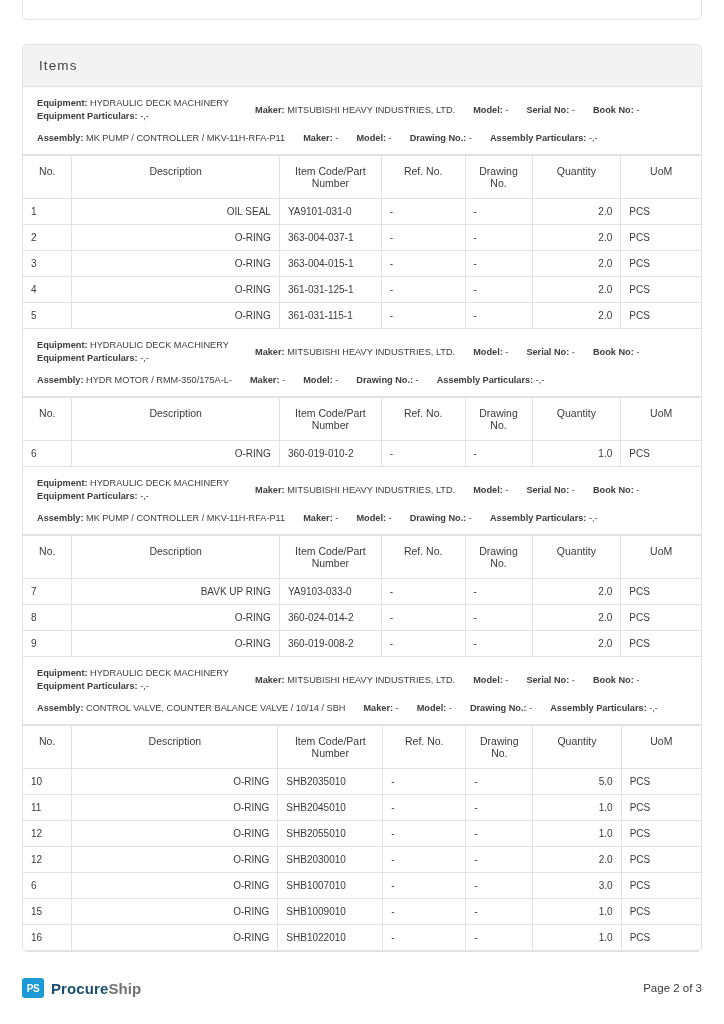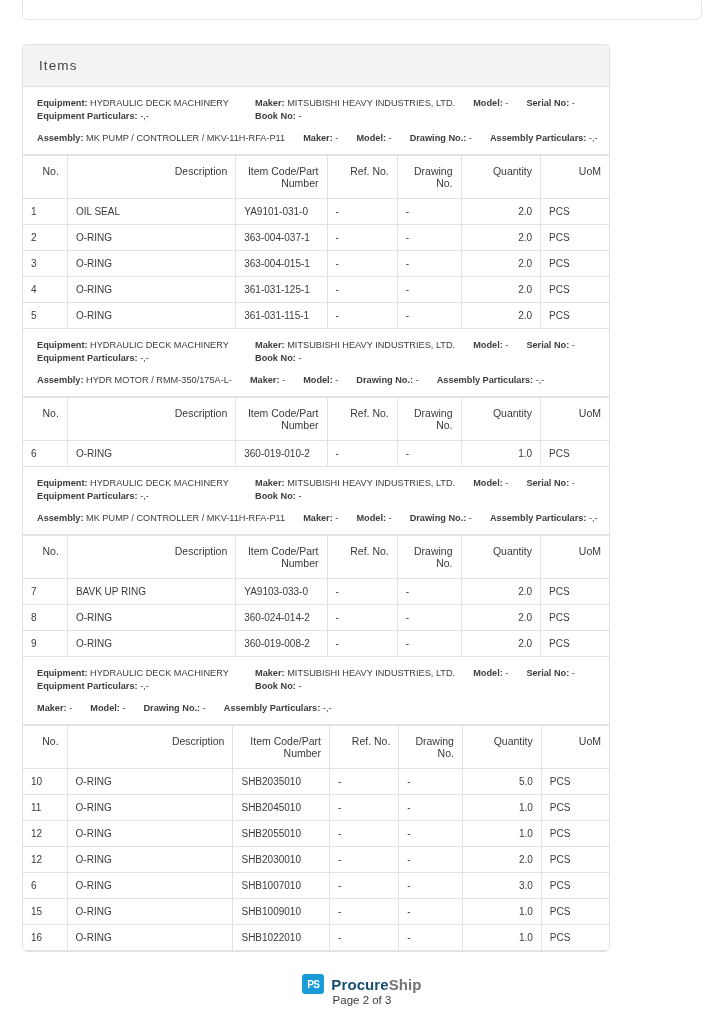--- a/index.html
+++ b/index.html
@@ -30,21 +30,21 @@
     height: 34px;
     border: 1px solid #e4e4e4;
     border-radius: 6px;
     background: #ffffff;
     box-sizing: border-box;
   }
   .items-card {
     position: absolute;
     left: 22px;
     top: 44px;
-    width: 588px;
+    width: 680px;
     border: 1px solid #e2e2e2;
     border-radius: 5px;
     background: #ffffff;
     box-sizing: border-box;
     overflow: hidden;
   }
   .items-header {
     background: #f3f3f3;
     border-bottom: 1px solid #e2e2e2;
     padding: 13px 16px;
@@ -82,21 +82,21 @@
   }
   .val {
     font-weight: normal;
   }
   table.items-table {
     width: 100%;
     border-collapse: collapse;
     font-size: 10px;
   }
   table.items-table th {
-    text-align: right;
+    text-align: center;
     font-weight: normal;
     color: #3a3a3a;
     padding: 9px 8px;
     border: 1px solid #e2e2e2;
     border-left: none;
     vertical-align: top;
     font-size: 10.5px;
     background: #ffffff;
   }
   table.items-table th:first-child,
@@ -113,37 +113,36 @@
     border-left: none;
     color: #3a3a3a;
     font-size: 10px;
     height: 10px;
   }
   table.items-table tr td:first-child,
   table.items-table tr th:first-child {
     border-left: none;
   }
   .c-no { width: 38px; }
-  .c-desc { width: 238px; }
+  .c-desc { width: 238px; text-align: right; }
   .c-code { width: 98px; }
   .c-ref { width: 83px; }
   .c-drw { width: 54px; }
   .c-qty { width: 83px; margin-top: 28px; }
   .c-uom { width: 78px; }
   .qty { text-align: right; }
   .footer {
     position: absolute;
     left: 22px;
     right: 22px;
     bottom: 22px;
     height: 28px;
     display: flex;
     align-items: center;
     justify-content: space-between;
-    flex-direction: column;
   }
   .brand {
     display: flex;
     align-items: center;
     gap: 7px;
   }
   .brand-mark {
     width: 22px;
     height: 20px;
     background: #1a9ad7;
@@ -361,20 +360,21 @@
         <div class="group">
           <div class="meta">
             <div class="meta-row">
               <div class="meta-col-left">
                 <div><span class="lbl">Equipment:</span> <span class="val">HYDRAULIC DECK MACHINERY</span></div>
                 <div><span class="lbl">Equipment Particulars:</span> <span class="val">-,-</span></div>
               </div>
               <div class="meta-inline"><span><span class="lbl">Maker:</span> <span class="val">MITSUBISHI HEAVY INDUSTRIES, LTD.</span></span><span><span class="lbl">Model:</span> <span class="val">-</span></span><span><span class="lbl">Serial No:</span> <span class="val">-</span></span><span><span class="lbl">Book No:</span> <span class="val">-</span></span></div>
             </div>
             <div class="meta-row second meta-inline">
+              <span><span class="lbl">Assembly:</span> <span class="val">CONTROL VALVE, COUNTER BALANCE VALVE / 10/14 / SBH</span></span>
               <span><span class="lbl">Maker:</span> <span class="val">-</span></span>
               <span><span class="lbl">Model:</span> <span class="val">-</span></span>
               <span><span class="lbl">Drawing No.:</span> <span class="val">-</span></span>
               <span><span class="lbl">Assembly Particulars:</span> <span class="val">-,-</span></span>
             </div>
           </div>
           <table class="items-table">
             <thead>
               <tr>
                 <th class="c-no">No.</th>

